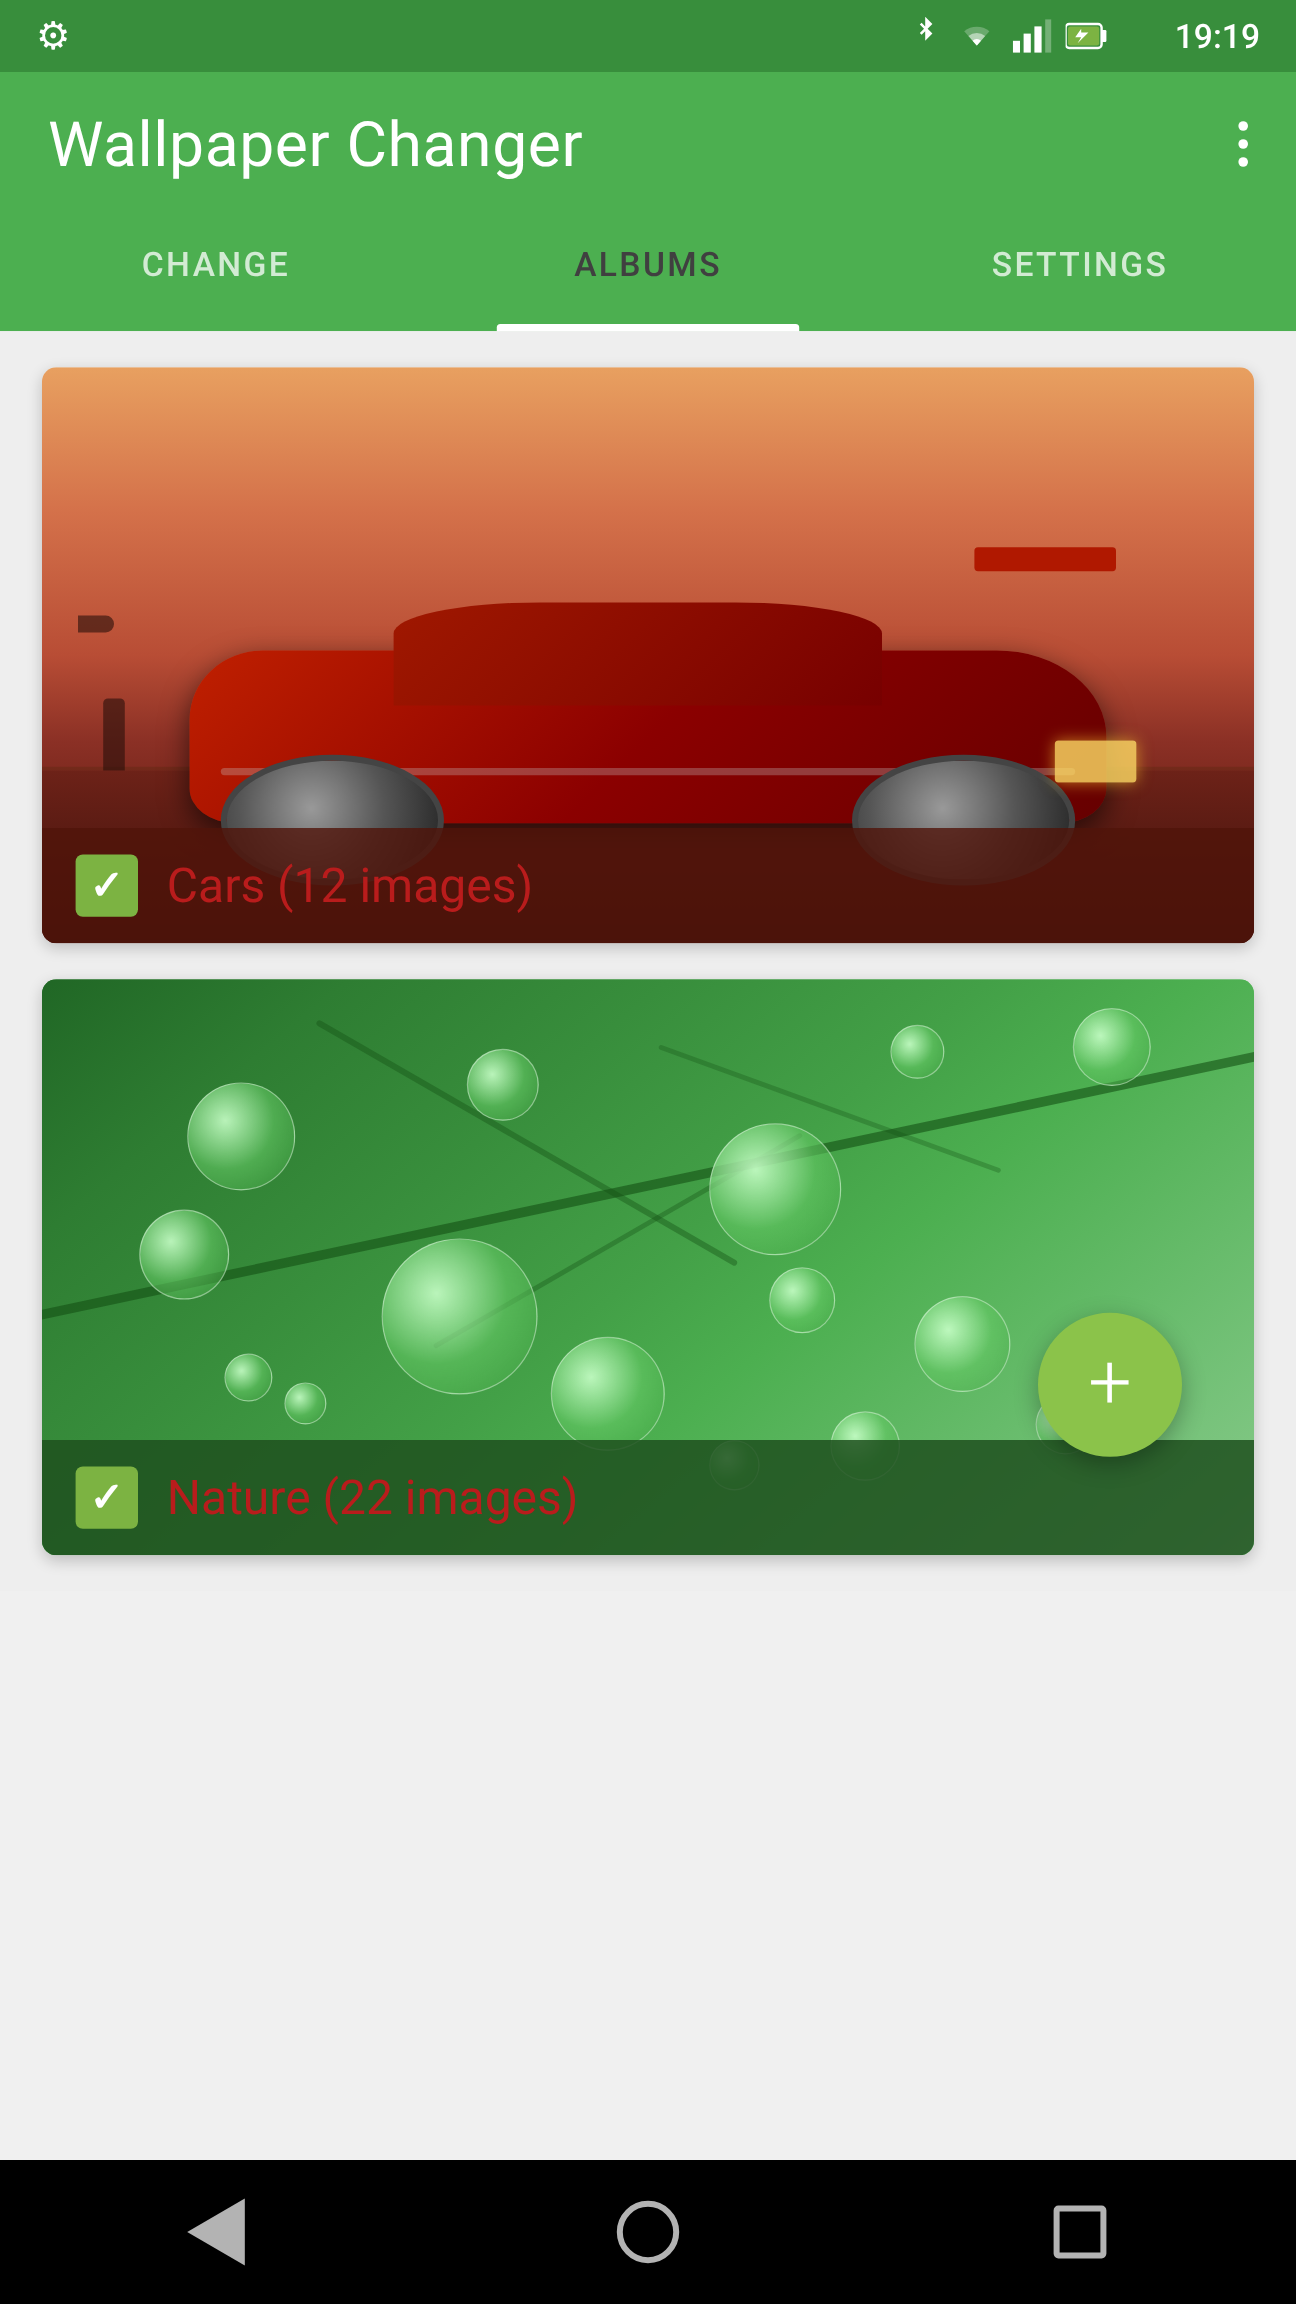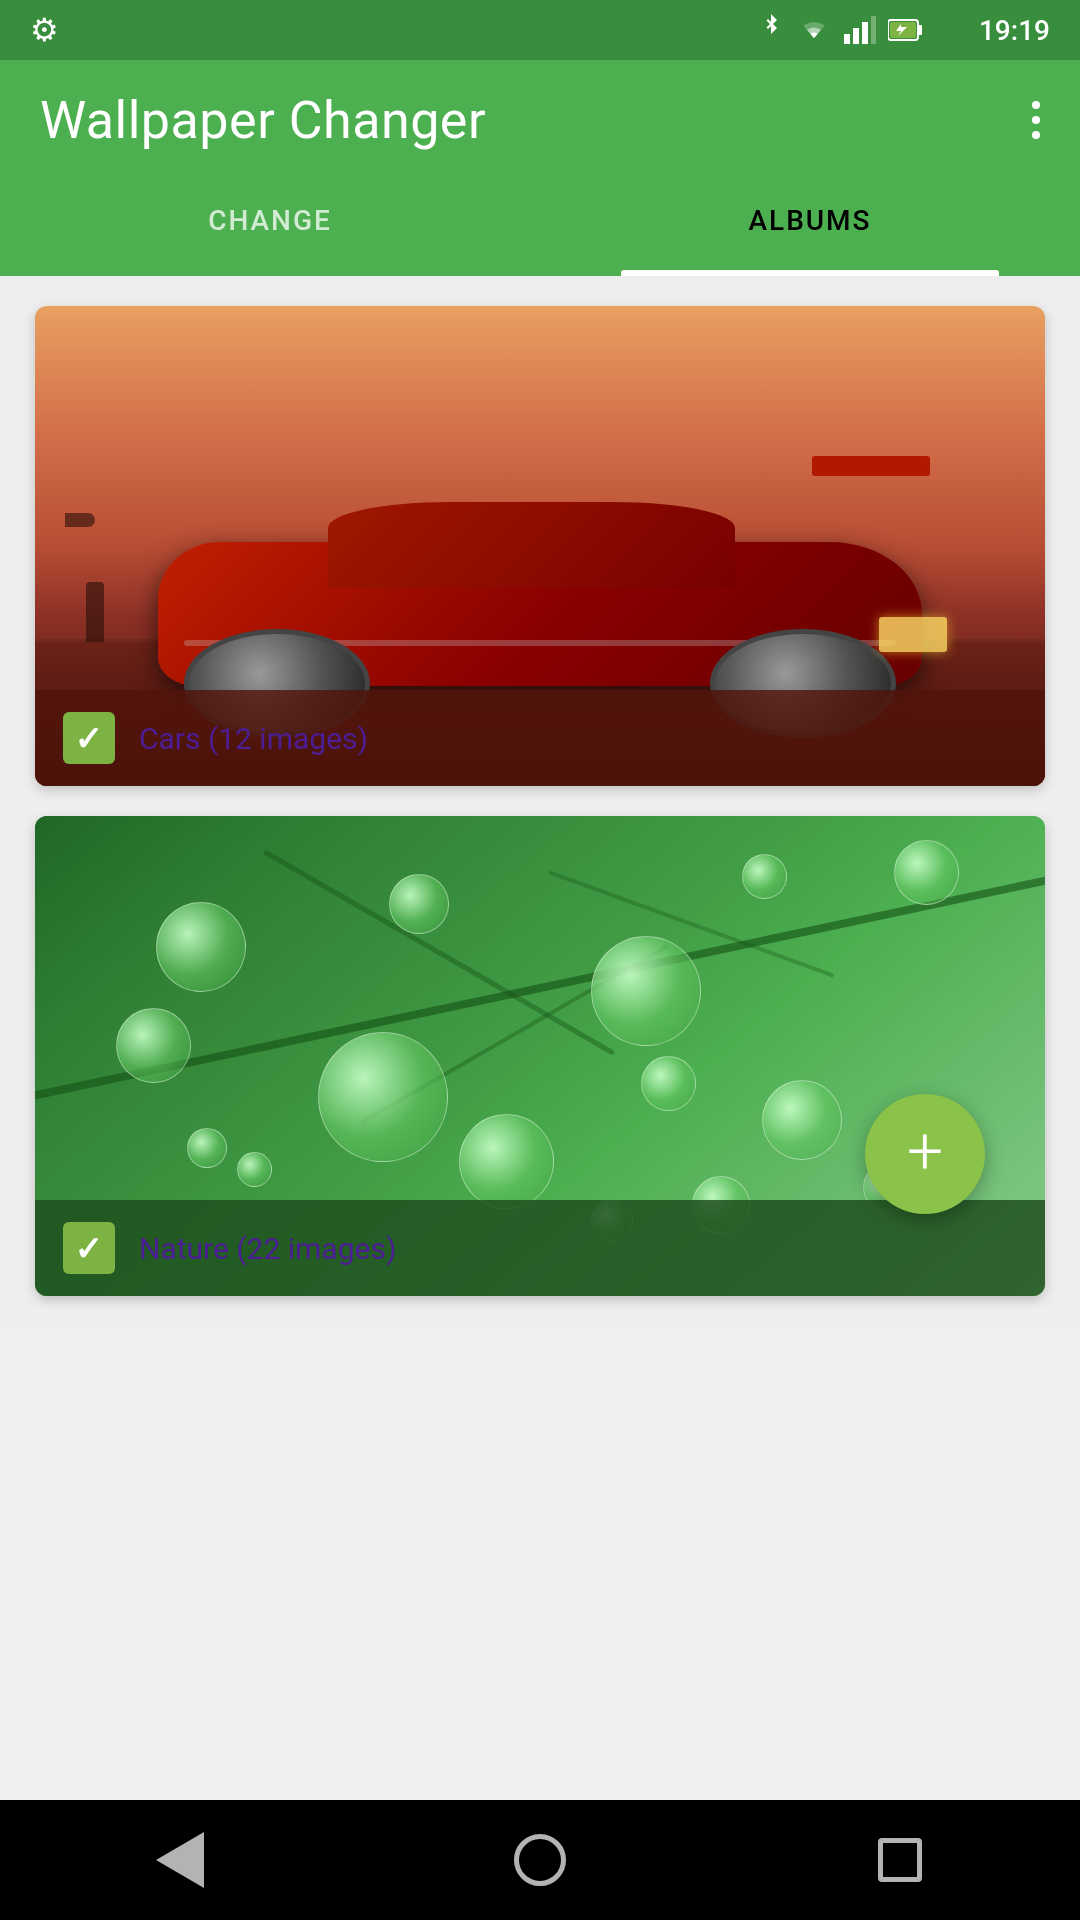--- a/index.html
+++ b/index.html
@@ -103,21 +103,21 @@
       color: rgba(255,255,255,0.75);
       font-size: 28px;
       font-weight: 500;
       letter-spacing: 2px;
       cursor: pointer;
       position: relative;
       padding-bottom: 16px;
     }
 
     .tab.active {
-      color: #000000;
+      color: #404040;
       align-items: center;
     }
 
     .tab.active::after {
       content: '';
       position: absolute;
       bottom: 0;
       left: 50%;
       transform: translateX(-50%);
       width: 70%;
@@ -225,22 +225,22 @@
     }
 
     .checkmark {
       color: white;
       font-size: 34px;
       font-weight: bold;
       line-height: 1;
     }
 
     .album-name {
-      color: #4c1d95;
-      font-size: 30px;
+      color: #b91c1c;
+      font-size: 40px;
       font-weight: 400;
     }
 
     
     .fab {
       position: absolute;
       width: 120px;
       height: 120px;
       background: #8bc34a;
       border-radius: 50%;
@@ -359,20 +359,23 @@
     <div class="more-dot"></div>
   </div>
 </div>
 
 <div class="tab-bar">
   <div class="tab">
     <span>CHANGE</span>
   </div>
   <div class="tab active">
     <span>ALBUMS</span>
+  </div>
+  <div class="tab">
+    <span>SETTINGS</span>
   </div>
 </div>
 
 <div class="content">
 
   <div class="album-card">
     <div class="album-thumbnail">
       <div class="cars-bg">
 
         <div style="position:absolute;bottom:30%;left:0;right:0;height:3px;background:rgba(100,40,20,0.5);"></div>

